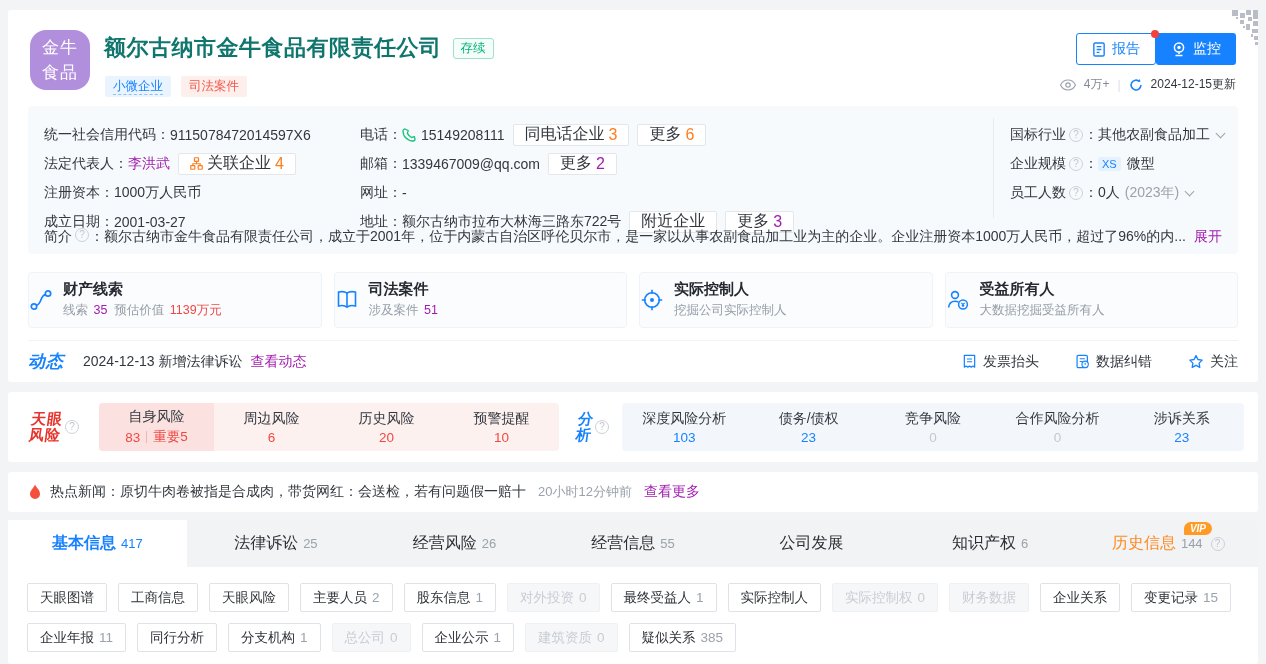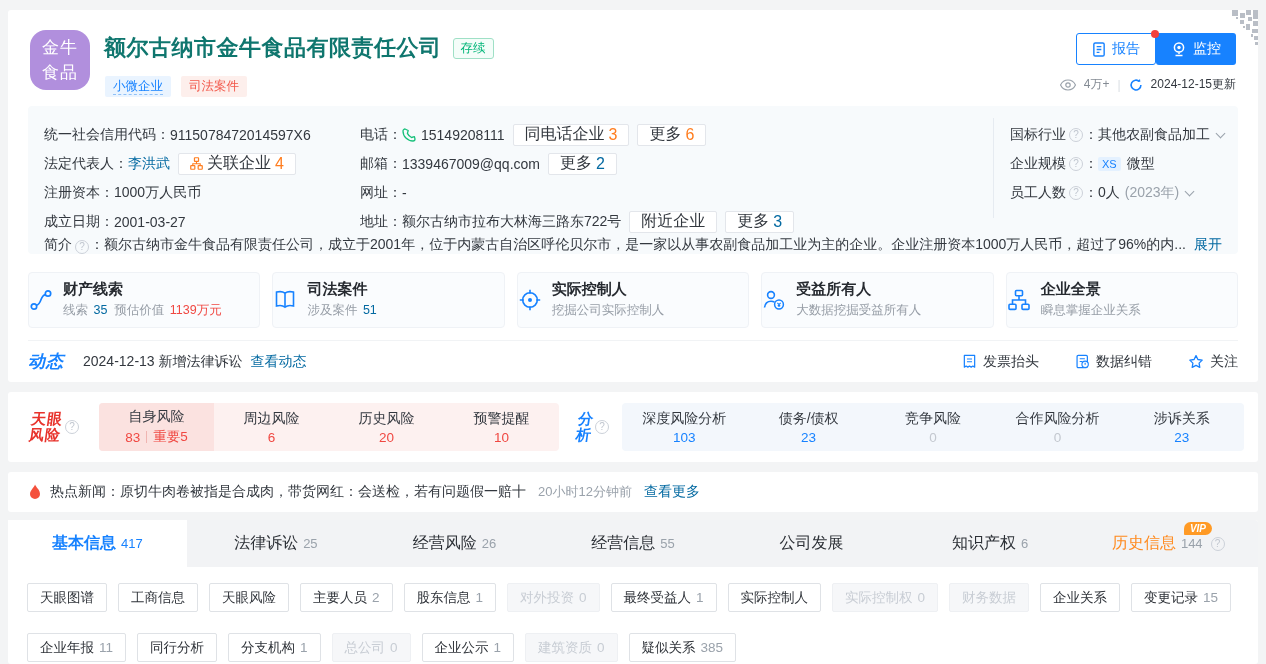--- a/index.html
+++ b/index.html
@@ -4,21 +4,21 @@
 <style>
 *{margin:0;padding:0;box-sizing:border-box}
 html,body{width:1266px;height:664px;overflow:hidden}
 body{background:#f3f4f5;font-family:"Liberation Sans","DejaVu Sans",sans-serif;position:relative;color:#33383f}
 .card{position:absolute;background:#fff;border-radius:3px;left:8px;width:1250px}
 #main{top:10px;height:372px}
 #risk{top:392px;height:70px;display:flex;align-items:center;padding:0 14px 0 22px}
 #news{top:472px;height:40px;display:flex;align-items:center;padding:0 20px}
 #tabs-card{top:520px;height:144px}
 a{text-decoration:none}
-.blue{color:#0369a1}.orange{color:#ff7d1f}.red{color:#f04842}
+.blue{color:#a21caf}.orange{color:#ff7d1f}.red{color:#f04842}
 
 #logo{position:absolute;left:22px;top:20px;width:60px;height:60px;border-radius:16px;background:#b18fdd;color:#fff;font-size:17px;text-align:center;line-height:25px;padding-top:5px;letter-spacing:1px}
 #qr{position:absolute;right:0;top:0}
 .title-row{position:absolute;left:96px;top:23px;display:flex;align-items:center;gap:11px}
 .company-name{font-size:22px;font-weight:700;color:#0f766e;letter-spacing:0.5px}
 .status{font-size:12.5px;color:#00b578;border:1px solid #9fe0c6;background:#f4fdf9;padding:1px 7px;border-radius:3px}
 .tags-row{position:absolute;left:97px;top:66px;display:flex;gap:10px;font-size:12.5px}
 .tag{padding:2px 8px;border-radius:2px}
 .tag.b{color:#1782ff;background:#eaf4ff}
 .tag.b i{font-style:normal;border-bottom:1px dashed #8fc1f8;padding-bottom:1px}
@@ -35,21 +35,21 @@
 .info{position:absolute;left:20px;top:96px;width:1210px;height:148px;background:#f7fafc;border-radius:4px;font-size:14px}
 .col{position:absolute;top:14px}
 .col .irow{height:29px;display:flex;align-items:center;white-space:nowrap}
 .col1{left:16px}.col2{left:332px}.col3{left:982px}
 .vdiv{position:absolute;left:965px;top:12px;width:1px;height:100px;background:#e6ebf1}
 .chip{display:inline-flex;align-items:center;gap:4px;height:22px;padding:0 11px;background:#fff;border:1px solid #e3e6eb;border-radius:2px;font-size:16px;margin-left:8px;color:#33383f}
 .q{display:inline-block;width:14px;height:14px;border:1px solid #ccd1d9;border-radius:50%;color:#c0c6cf;font-size:10px;line-height:12px;text-align:center;margin:0 1px 0 3px;font-weight:400}
 .chev{display:inline-block;width:7px;height:7px;border-right:1.4px solid #9aa2ab;border-bottom:1.4px solid #9aa2ab;transform:rotate(45deg);margin-left:7px;margin-bottom:2px}
 .xs{background:#e4f1ff;color:#1782ff;font-size:11px;font-weight:400;padding:1px 4px;border-radius:2px;margin-right:6px}
 .gray{color:#9aa2ab}
-.intro{position:absolute;left:16px;right:14px;top:122px;height:26px;display:flex;align-items:flex-end;white-space:nowrap;overflow:hidden}
+.intro{position:absolute;left:16px;right:14px;top:122px;height:26px;display:flex;align-items:flex-start;white-space:nowrap;overflow:hidden}
 .intro .txt{overflow:hidden;flex:0 1 auto}
 .intro a{margin-left:8px;flex:none}
 
 .fcards{position:absolute;left:20px;top:262px;width:1210px;display:flex;gap:12px}
 .fcard{flex:1;height:56px;background:#fafcfe;border:1px solid #eff2f6;border-radius:4px;display:flex;align-items:center;gap:10px}
 .fcard .t{font-size:15px;font-weight:700;color:#262a30;line-height:16px}
 .fcard .s{font-size:12.5px;color:#969da6;margin-top:5px}
 .fcard .s .blue,.fcard .s .red{margin-left:2px}
 
 .dyn{position:absolute;left:20px;right:20px;top:330px;height:42px;border-top:1px solid #f1f3f5;display:flex;align-items:center;font-size:14px}
@@ -76,21 +76,21 @@
 #news a{margin-left:12px}
 
 .tabbar{display:flex;height:47px;background:#f2f3f5;border-radius:3px 3px 0 0}
 .tab{flex:1;display:flex;align-items:center;justify-content:center;gap:5px;font-size:16px;color:#2c3036;position:relative}
 .tab .c{font-size:13px;color:#9aa2ab}
 .tab.active{background:#fff;color:#1782ff;font-weight:700}
 .tab.active .c{color:#1782ff;font-weight:400}
 .tab.history{color:#ff8a1e}
 .vip{position:absolute;top:2px;right:46px;background:#ff9a25;color:#fff;font-size:10px;font-weight:700;padding:1px 6px;border-radius:7px 7px 7px 1px;font-style:italic}
 .chiprows{padding:16px 19px}
-.crow{display:flex;gap:11px;margin-bottom:21px}
+.crow{display:flex;gap:11px;margin-bottom:11px}
 .nchip{height:29px;display:inline-flex;align-items:center;gap:5px;padding:0 12px;border:1px solid #dfe2e6;border-radius:2px;font-size:13.5px;color:#2e3238;background:#fff}
 .nchip .c{color:#9aa2ab}
 .nchip.disabled{background:#f6f7f9;border-color:#eef0f3;color:#c8cdd4}
 .nchip.disabled .c{color:#c8cdd4}
 </style>
 </head>
 <body>
 
 <section class="card" id="main">
   <svg id="qr" width="46" height="40" viewBox="0 0 46 40">
@@ -293,32 +293,20 @@
     <div class="fcard">
       <svg width="24" height="24" viewBox="0 0 24 24">
           <circle cx="9" cy="7" r="3.4" fill="none" stroke="#1782ff" stroke-width="1.6"></circle>
           <path d="M2.5 19.5c.5-4 3-6.3 6.5-6.3 1.3 0 2.5.3 3.5 1" fill="none" stroke="#1782ff" stroke-width="1.6"></path>
           <circle cx="17" cy="16.5" r="4.4" fill="none" stroke="#1782ff" stroke-width="1.5"></circle>
           <path d="M15.4 14.9l1.6 1.8 1.6-1.8M17 16.7v2.3M15.7 17.6h2.6" fill="none" stroke="#1782ff" stroke-width="1.1"></path>
         </svg>
       <div>
         <div class="t">受益所有人</div>
         <div class="s">大数据挖掘受益所有人</div>
-      </div>
-    </div>
-    <div class="fcard">
-      <svg width="24" height="24" viewBox="0 0 24 24">
-          <rect x="8.5" y="2.5" width="7" height="5.2" rx="1" fill="none" stroke="#1782ff" stroke-width="1.6"></rect>
-          <rect x="2" y="16.2" width="7" height="5.2" rx="1" fill="none" stroke="#1782ff" stroke-width="1.6"></rect>
-          <rect x="15" y="16.2" width="7" height="5.2" rx="1" fill="none" stroke="#1782ff" stroke-width="1.6"></rect>
-          <path d="M12 7.7v4.3M5.5 16.2v-4.2h13v4.2" fill="none" stroke="#1782ff" stroke-width="1.6"></path>
-        </svg>
-      <div>
-        <div class="t">企业全景</div>
-        <div class="s">瞬息掌握企业关系</div>
       </div>
     </div>
   </div>
 
   <div class="dyn">
     <span class="dyn-logo">动态</span>
     <span>2024-12-13 新增法律诉讼</span>
     <a class="blue">查看动态</a>
     <div class="dyn-actions">
       <a class="act">

